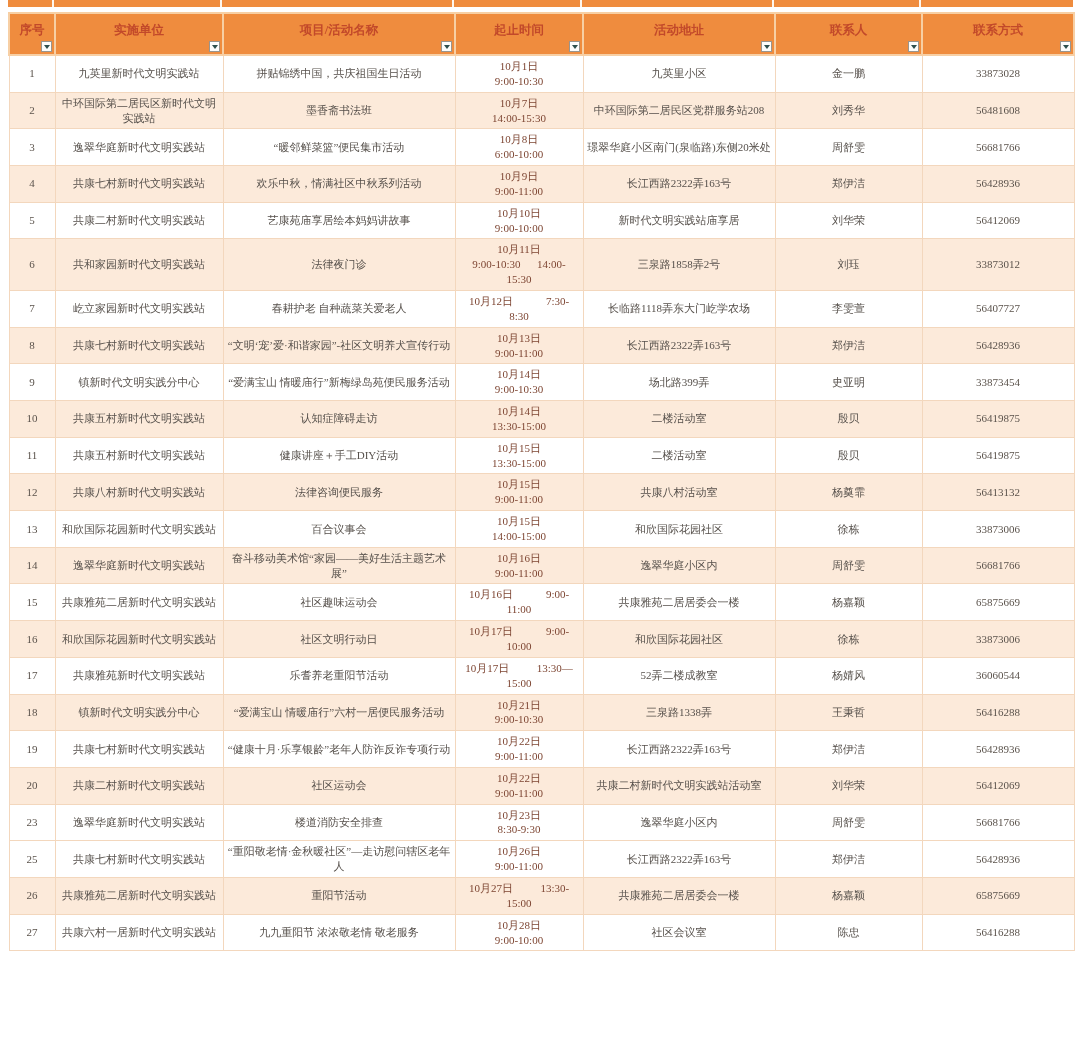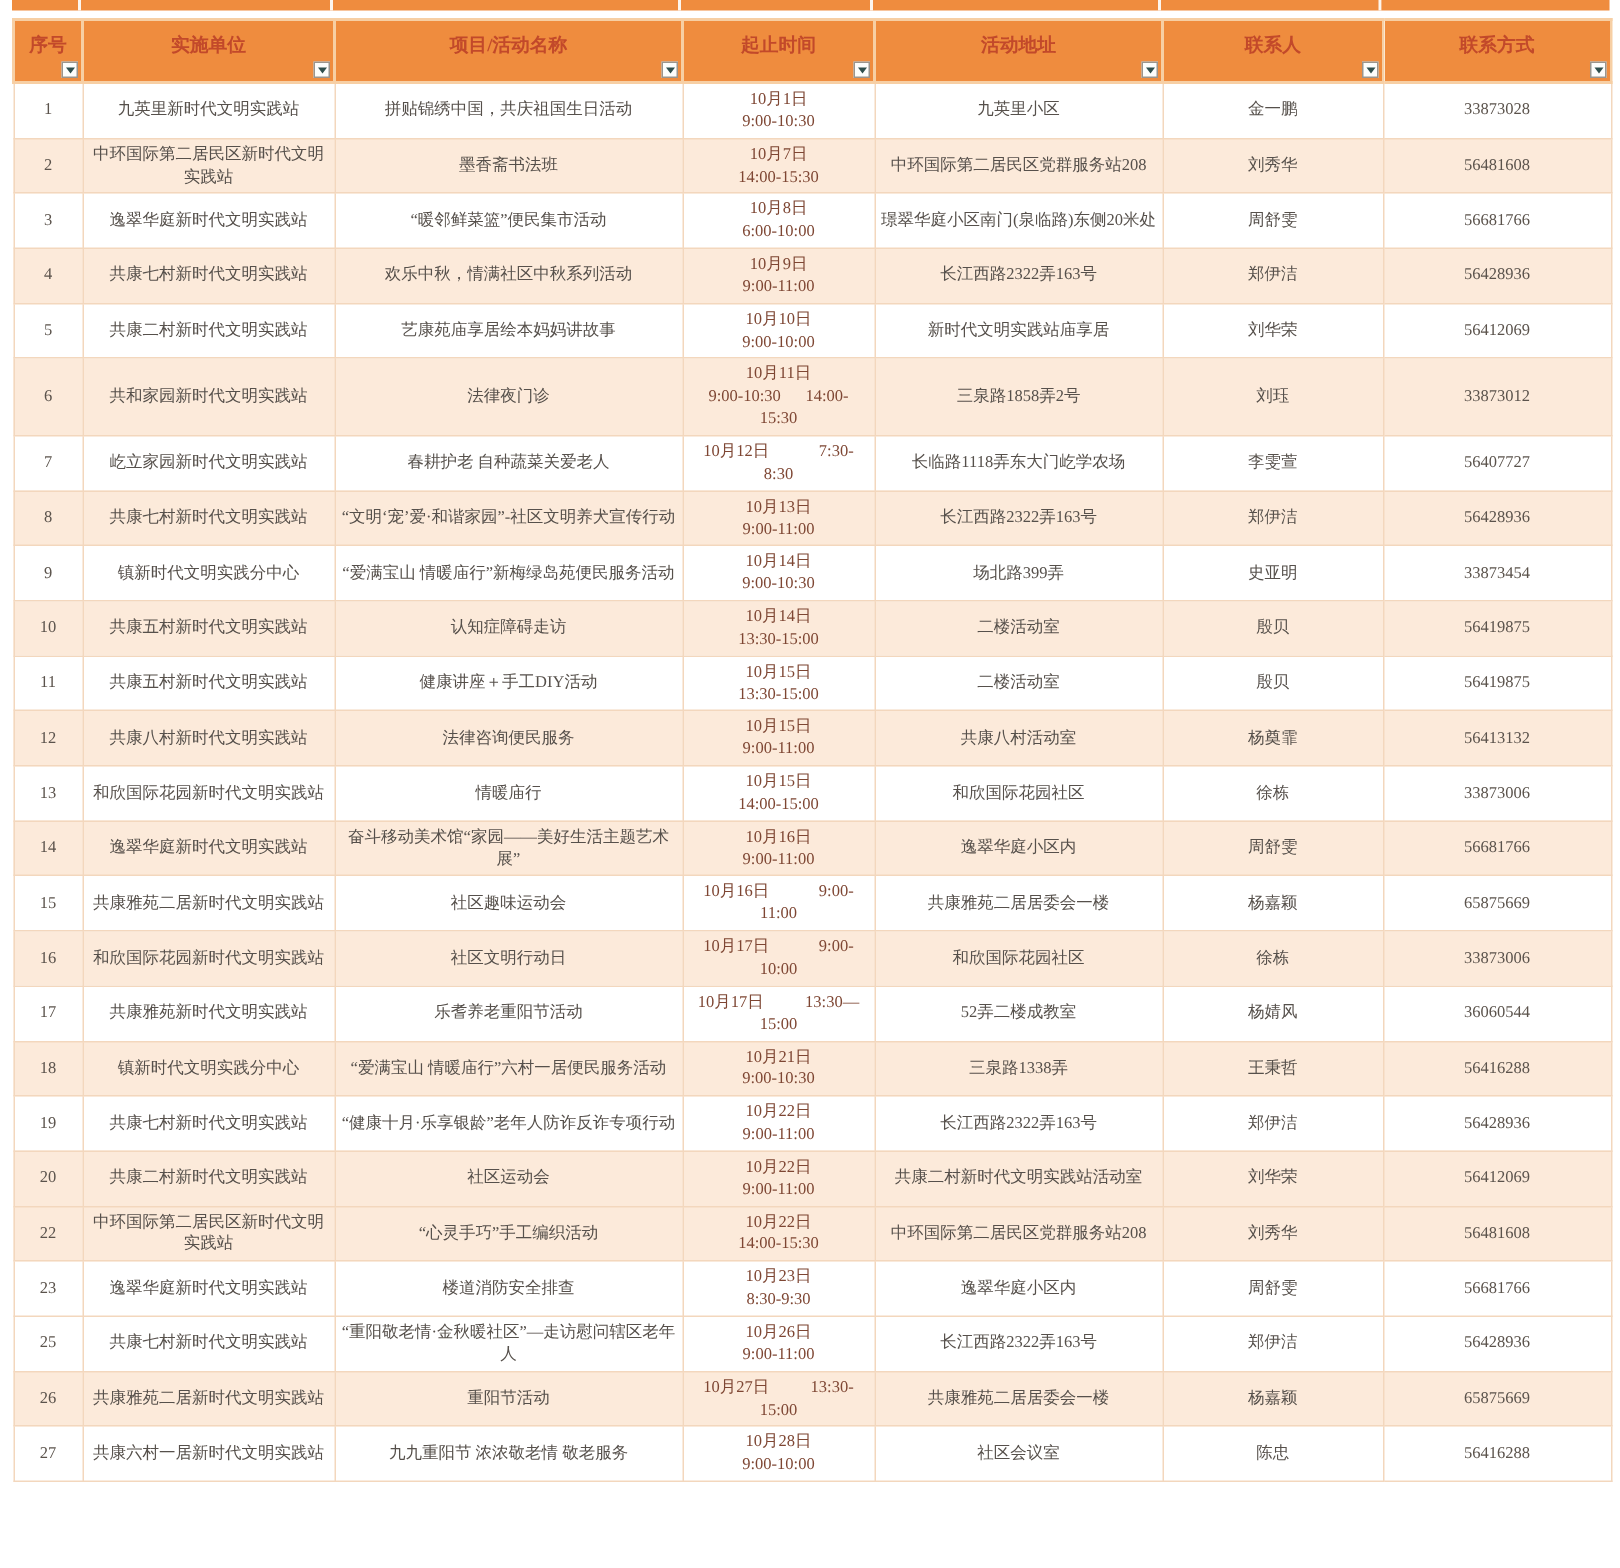--- a/index.html
+++ b/index.html
@@ -254,21 +254,21 @@
           <td class="activity">法律咨询便民服务</td>
           <td class="time">10月15日
 9:00-11:00</td>
           <td class="address">共康八村活动室</td>
           <td class="contact">杨奠霏</td>
           <td class="phone">56413132</td>
         </tr>
         <tr>
           <td class="no">13</td>
           <td class="unit">和欣国际花园新时代文明实践站</td>
-          <td class="activity">情暖庙行</td>
+          <td class="activity">百合议事会</td>
           <td class="time">10月15日
 14:00-15:00</td>
           <td class="address">和欣国际花园社区</td>
           <td class="contact">徐栋</td>
           <td class="phone">33873006</td>
         </tr>
         <tr class="alt">
           <td class="no">14</td>
           <td class="unit">逸翠华庭新时代文明实践站</td>
           <td class="activity">奋斗移动美术馆“家园——美好生活主题艺术展”</td>
@@ -331,30 +331,20 @@
         <tr class="alt">
           <td class="no">20</td>
           <td class="unit">共康二村新时代文明实践站</td>
           <td class="activity">社区运动会</td>
           <td class="time">10月22日
 9:00-11:00</td>
           <td class="address">共康二村新时代文明实践站活动室</td>
           <td class="contact">刘华荣</td>
           <td class="phone">56412069</td>
         </tr>
-        <tr class="alt">
-          <td class="no">22</td>
-          <td class="unit">中环国际第二居民区新时代文明实践站</td>
-          <td class="activity">“心灵手巧”手工编织活动</td>
-          <td class="time">10月22日
-14:00-15:30</td>
-          <td class="address">中环国际第二居民区党群服务站208</td>
-          <td class="contact">刘秀华</td>
-          <td class="phone">56481608</td>
-        </tr>
         <tr>
           <td class="no">23</td>
           <td class="unit">逸翠华庭新时代文明实践站</td>
           <td class="activity">楼道消防安全排查</td>
           <td class="time">10月23日
 8:30-9:30</td>
           <td class="address">逸翠华庭小区内</td>
           <td class="contact">周舒雯</td>
           <td class="phone">56681766</td>
         </tr>

